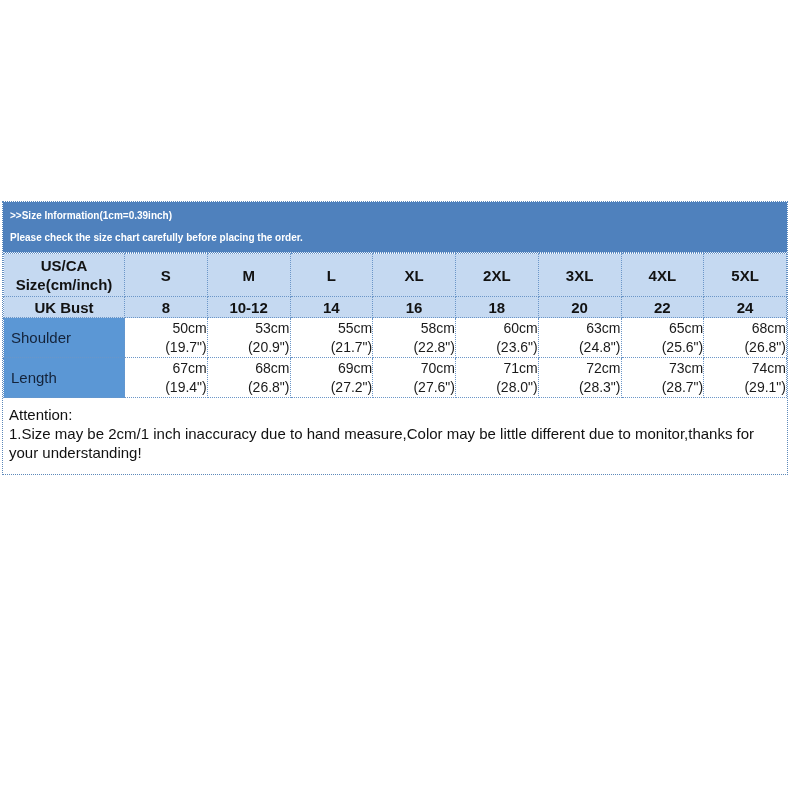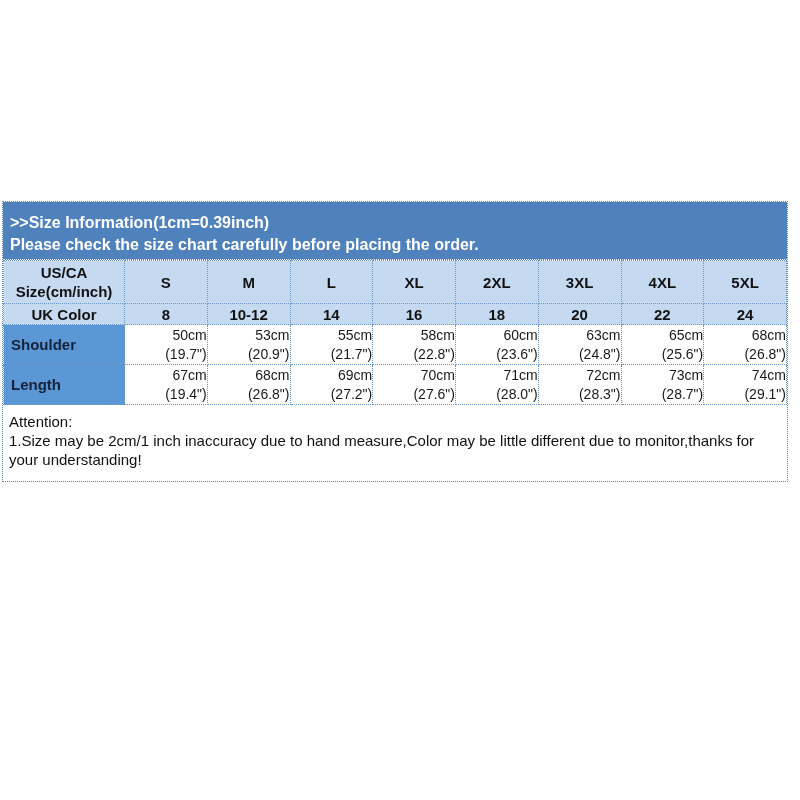--- a/index.html
+++ b/index.html
@@ -5,22 +5,22 @@
   html,body{margin:0;padding:0;background:#ffffff;}
   .canvas{
     position:relative;width:800px;height:800px;background:#ffffff;
     font-family:"Liberation Sans",sans-serif;overflow:hidden;
   }
   .panel{
     position:absolute;left:2px;top:201px;width:784px;
     border:1px dotted #5d89ba;background:#ffffff;
   }
   .banner{
-    background:#4f81bd;color:#ffffff;font-weight:bold;font-size:16px;
-    line-height:22px;padding:10px 6px 3px 7px;
+    background:#4f81bd;color:#ffffff;font-weight:bold;font-size:10px;
+    line-height:22px;padding:3px 6px 3px 7px;
     border-bottom:1px dotted #dce8f5;
   }
   table.size-table{
     width:100%;border-collapse:collapse;table-layout:fixed;
   }
   table.size-table th, table.size-table td{
     border:1px dotted #6b96c8;padding:0;white-space:pre-line;
   }
   tr.head-row th{
     background:#c5d9f1;color:#121212;font-size:15px;font-weight:bold;
@@ -28,21 +28,21 @@
   }
   tr.size-row td{
     background:#c5d9f1;color:#121212;font-size:15px;font-weight:bold;
     height:20px;text-align:center;vertical-align:middle;
   }
   tr.measure-row td{
     background:#ffffff;color:#1a1a1a;font-size:14px;line-height:19px;
     height:39px;text-align:right;vertical-align:middle;
   }
   tr.measure-row td.label-cell{
-    background:#5b97d5;color:#14233a;font-size:15px;font-weight:bold;
+    background:#5b97d5;color:#14233a;font-size:15px;font-weight:normal;
     text-align:left;padding-left:7px;
   }
   .attention{
     background:#ffffff;color:#111111;font-size:15px;line-height:19px;
     padding:7px 6px 12px 6px;
   }
   .attention p{margin:0;}
 </style>
 </head>
 <body>
@@ -76,21 +76,21 @@
             <th>L</th>
             <th>XL</th>
             <th>2XL</th>
             <th>3XL</th>
             <th>4XL</th>
             <th>5XL</th>
           </tr>
         </thead>
       <tbody id="size-table-body">
           <tr class="size-row">
-            <td class="label-cell">UK Color</td>
+            <td class="label-cell">UK Bust</td>
             <td>8</td>
             <td>10-12</td>
             <td>14</td>
             <td>16</td>
             <td>18</td>
             <td>20</td>
             <td>22</td>
             <td>24</td>
           </tr>
           <tr class="measure-row">

